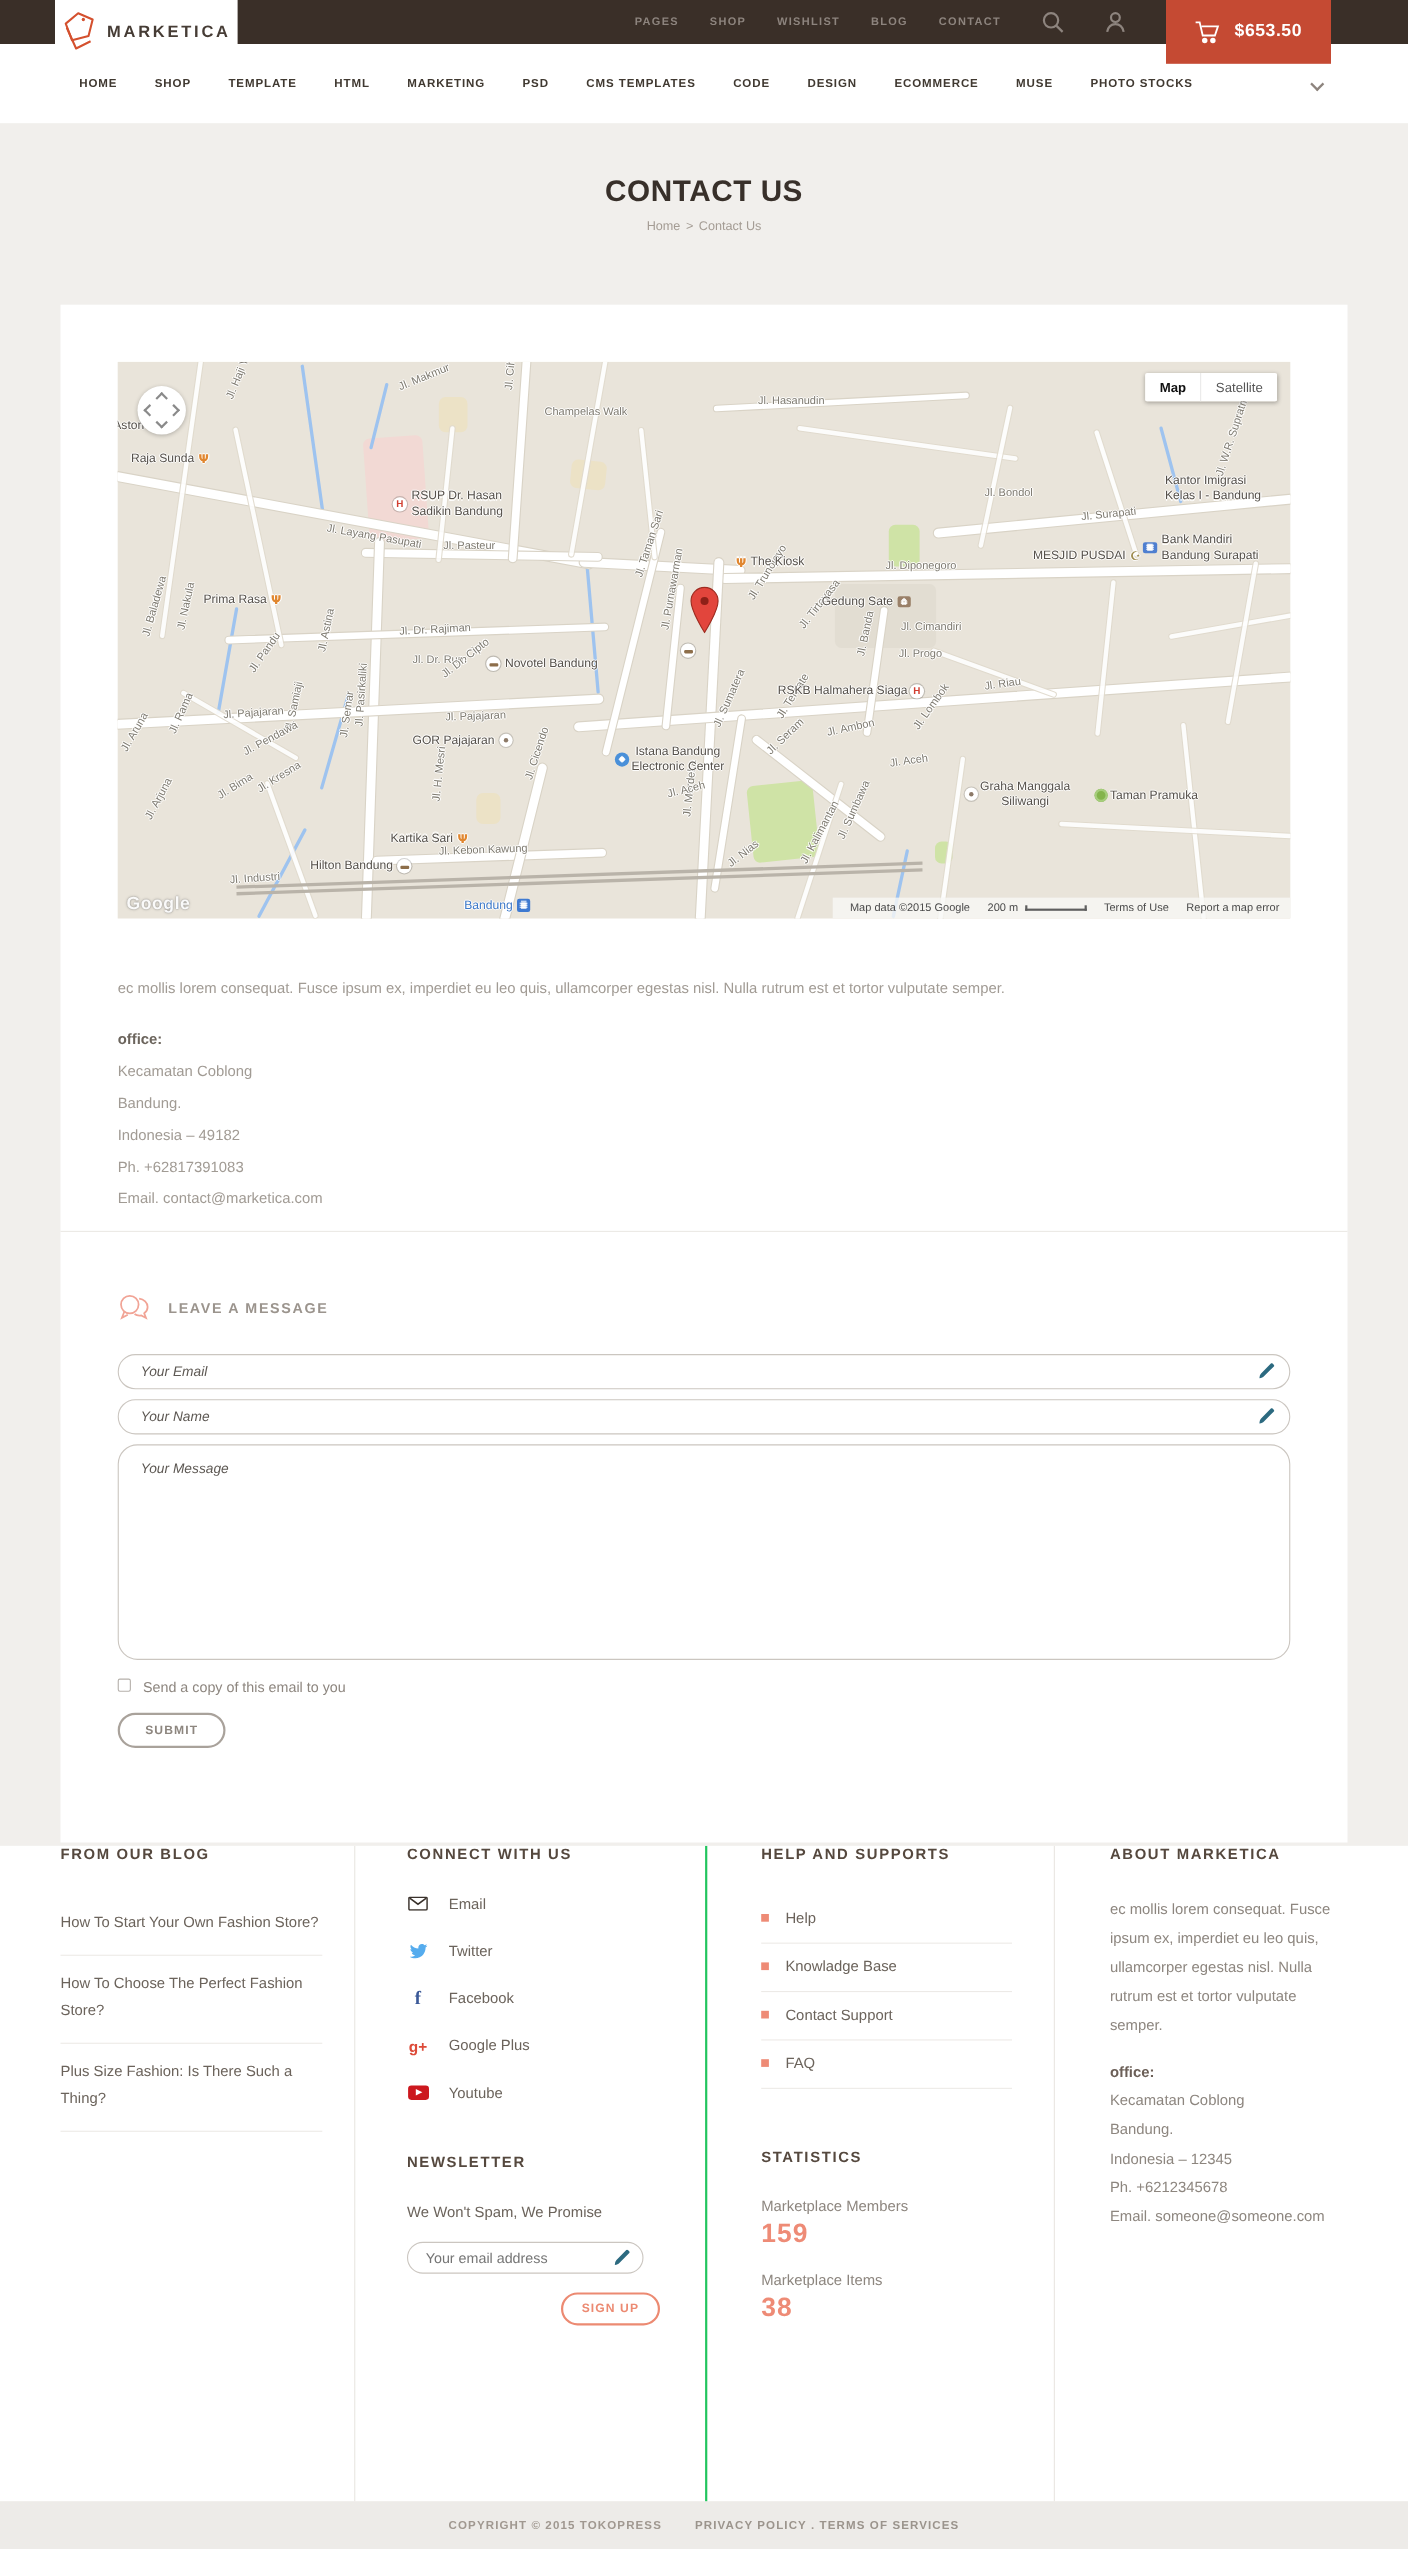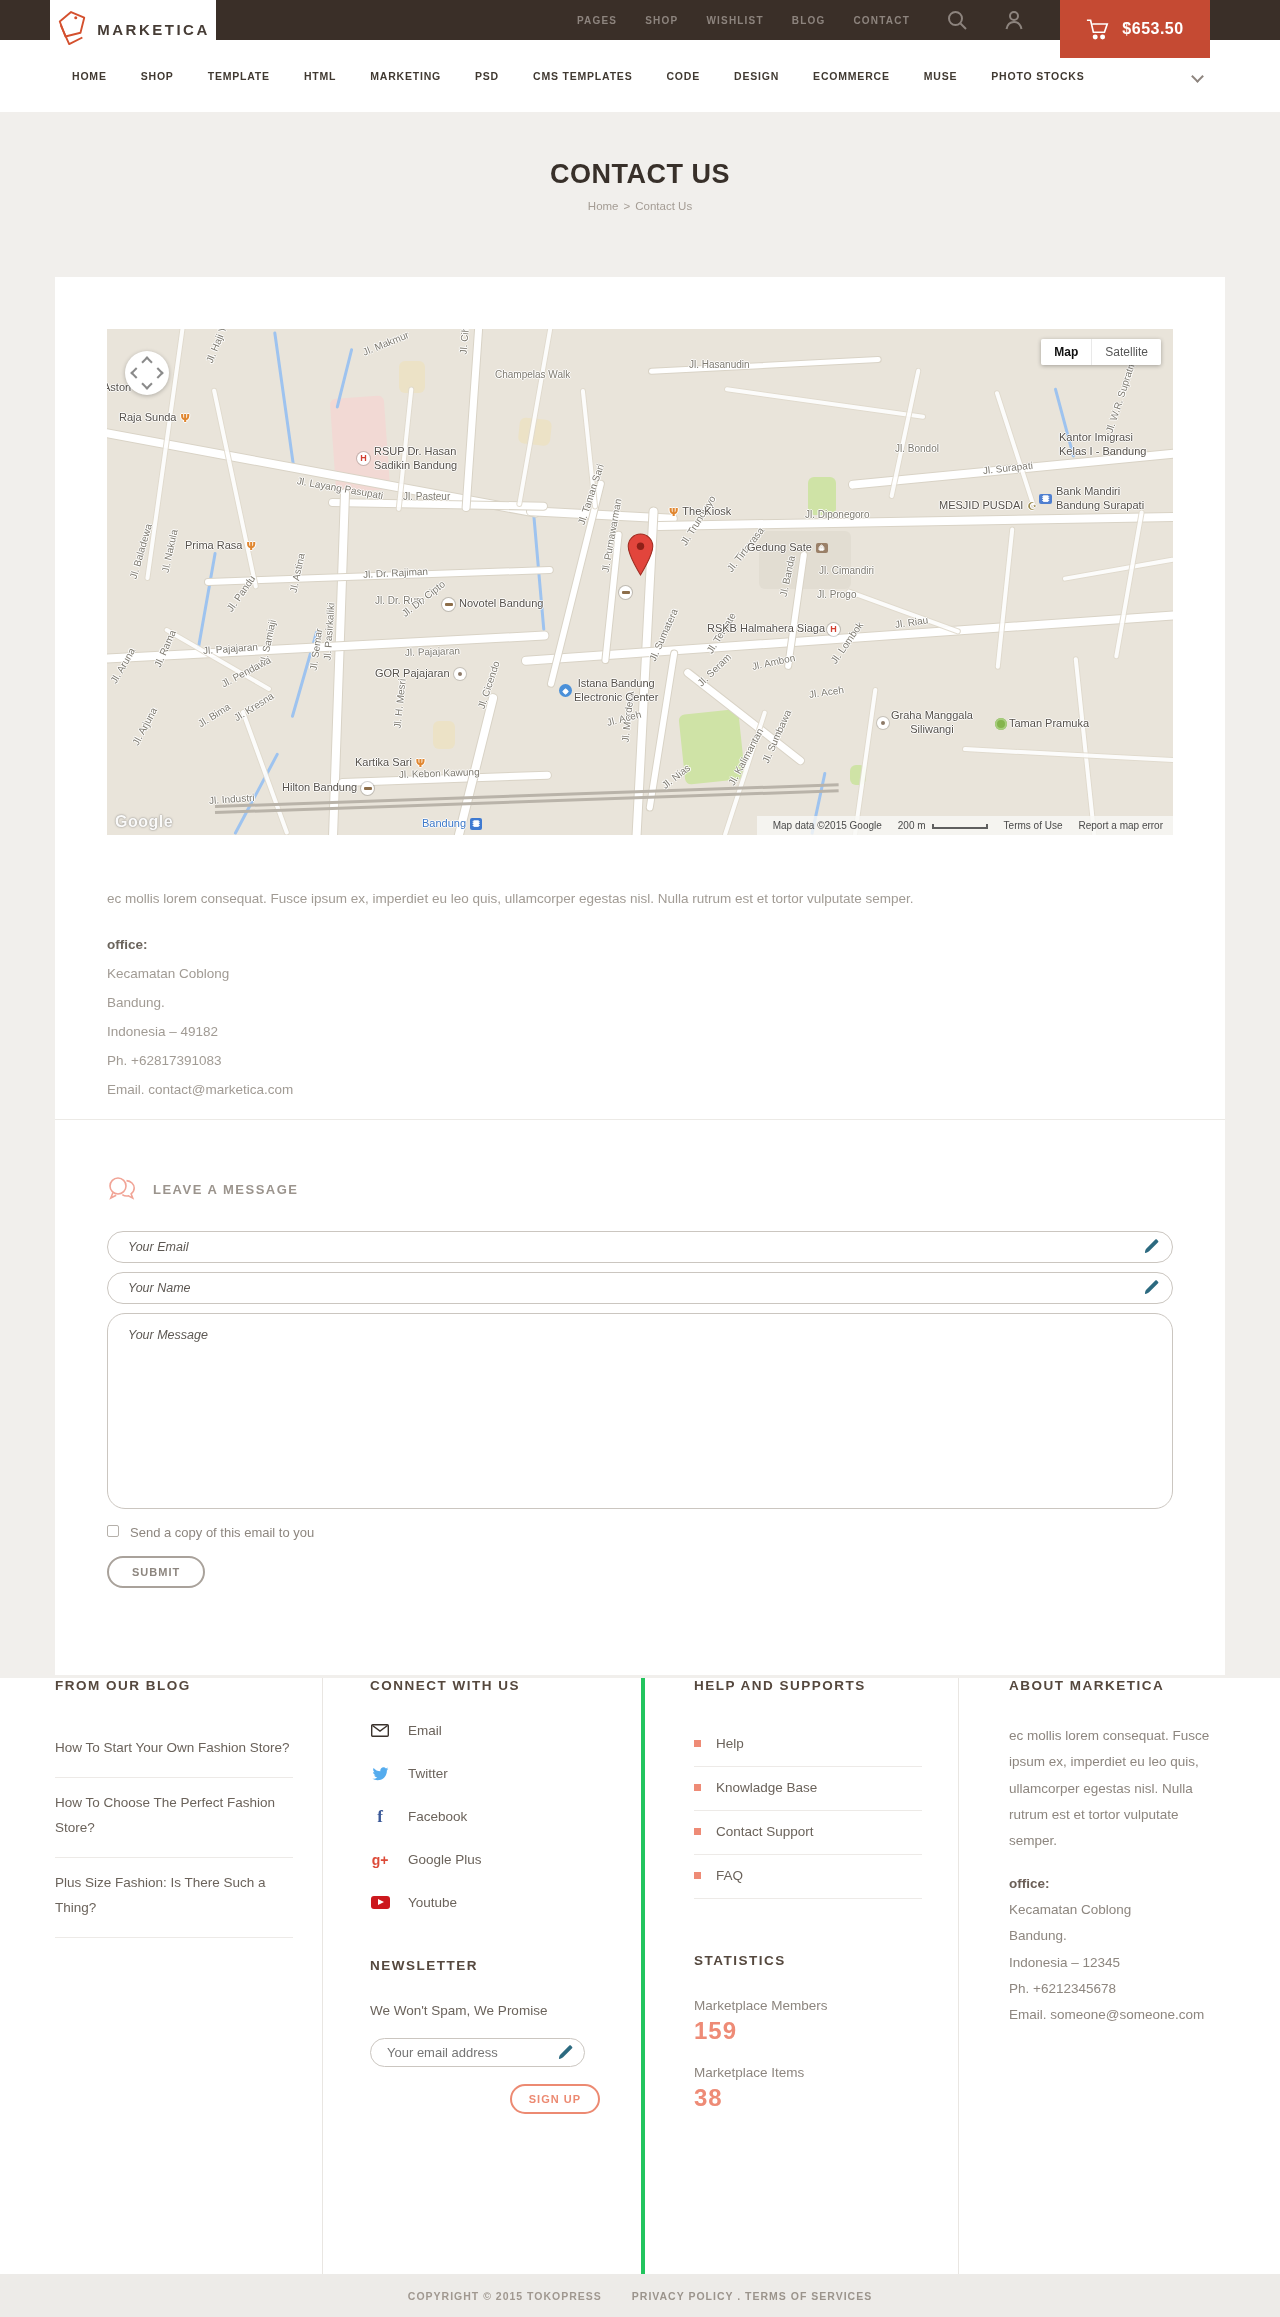--- a/index.html
+++ b/index.html
@@ -97,21 +97,21 @@
   .copy-row{margin-top:12px;display:flex;align-items:flex-start;gap:11px;font-size:13px;color:#8d867f;cursor:pointer}
   .cb{width:12px;height:12px;border:1px solid #b5b0aa;border-radius:2px;background:#fff}
   .submit{margin-top:16px;background:#fff;border:2px solid #a9a29b;border-radius:17px;padding:8px 23px;font-family:inherit;font-size:11px;font-weight:bold;letter-spacing:1px;color:#8d867f;cursor:pointer}
 
   
   .footer{background:#fff;margin-top:3px;height:596px;overflow:hidden}
   .footer-cols{width:1170px;margin:0 auto;display:flex;height:100%}
   .fcol{height:100%}
   .fcol-blog{width:267px}
   .fcol-connect{width:319px;border-left:1px solid #e9e6e2;padding-left:47px}
-  .fcol-help{width:317px;border-left:4px solid #22c55e;padding-left:49px}
+  .fcol-help{width:317px;border-left:2px solid #22c55e;padding-left:49px}
   .fcol-about{width:267px;border-left:1px solid #e9e6e2;padding-left:50px}
   .fheading{margin:0 0 30px;font-size:13.5px;font-weight:bold;letter-spacing:1.5px;color:#55483e}
   .bloglist,.connectlist,.helplist{list-style:none;margin:0;padding:0}
   .bloglist li{padding:13px 0 16px;border-bottom:1px solid #edeae7;font-size:13.5px;line-height:1.85;color:#6b635b;width:238px;cursor:pointer}
   .connectlist li{display:flex;align-items:center;gap:18px;margin-bottom:28px;font-size:13.5px;color:#6b635b;cursor:pointer}
   .connectlist .cicon{width:20px;text-align:center;line-height:0}
   .s-fb{font:bold 17px/13px "Liberation Serif",serif;color:#3b5998}
   .s-gp{font:bold 14px/14px "Liberation Sans",sans-serif;color:#dd4b39}
   .s-yt{display:inline-block;width:19px;height:13px;background:#cc181e;border-radius:3px;position:relative}
   .s-yt span{position:absolute;left:7px;top:3px;width:0;height:0;border-left:6px solid #fff;border-top:3.5px solid transparent;border-bottom:3.5px solid transparent}

